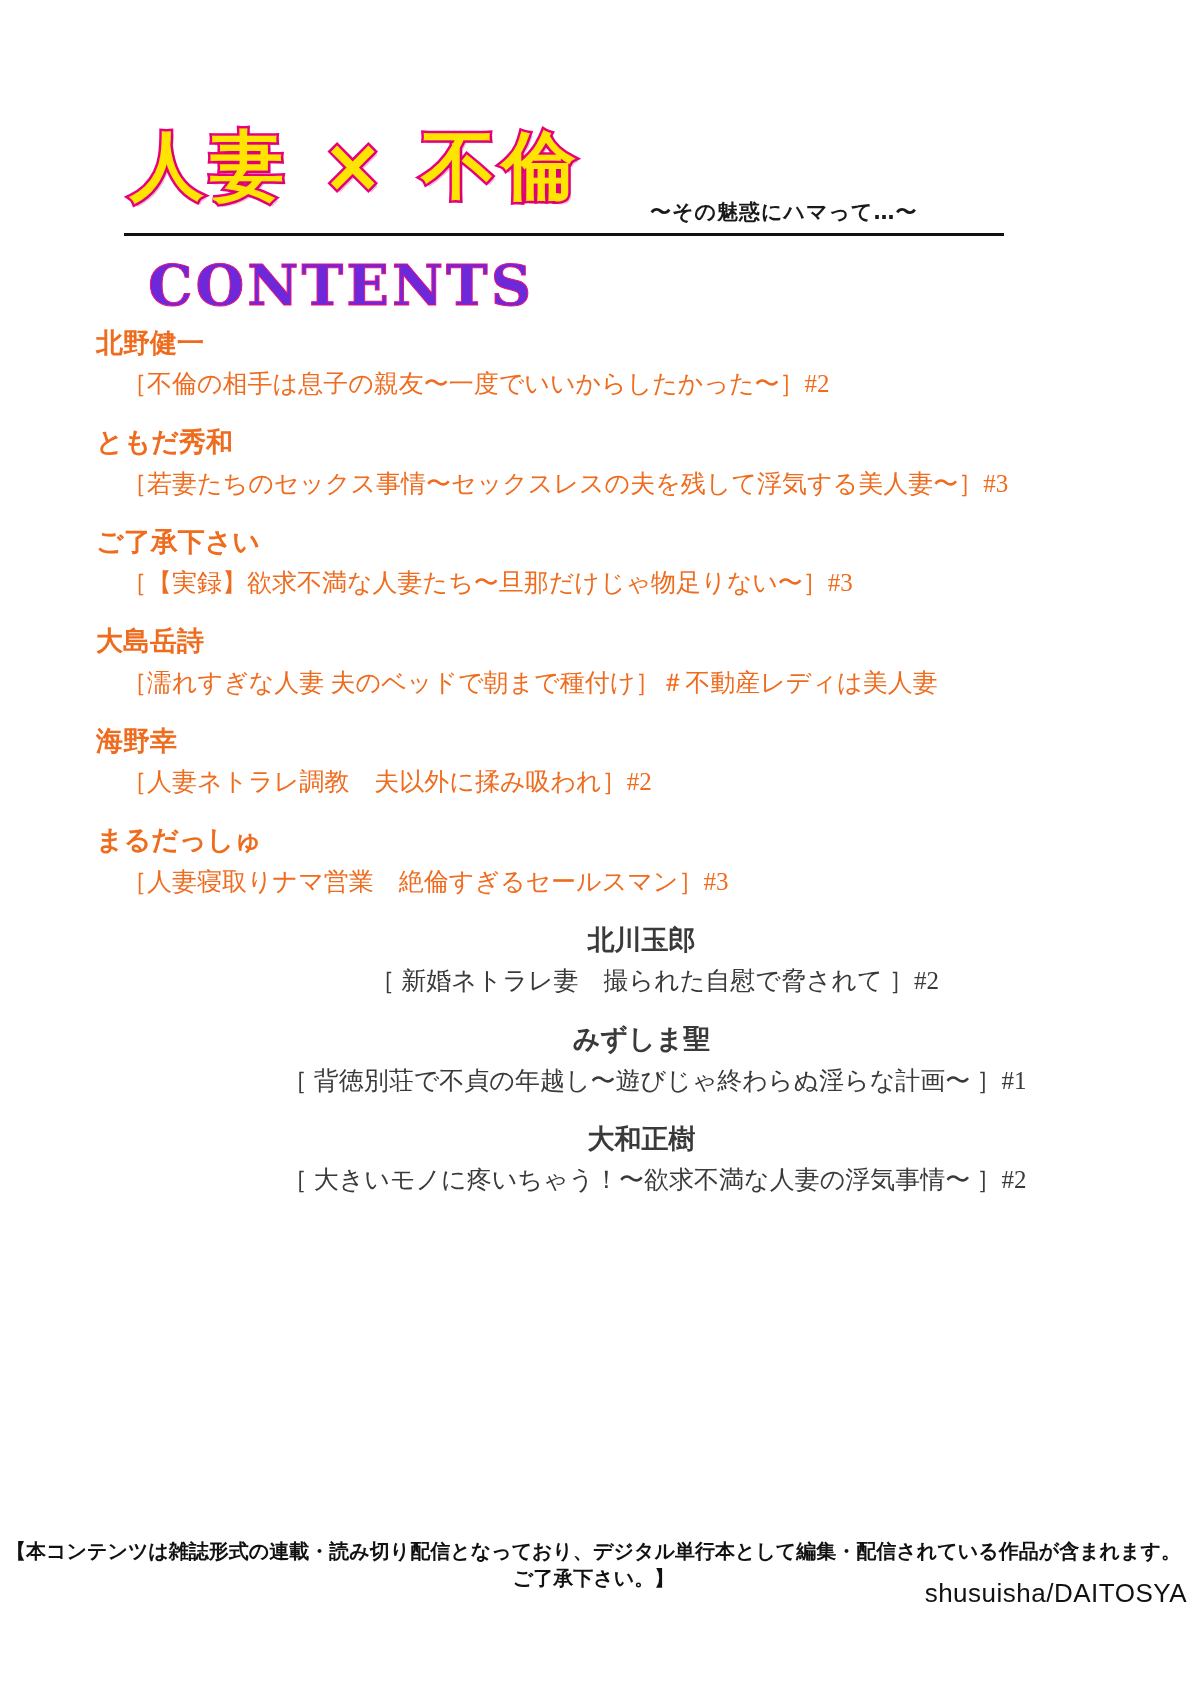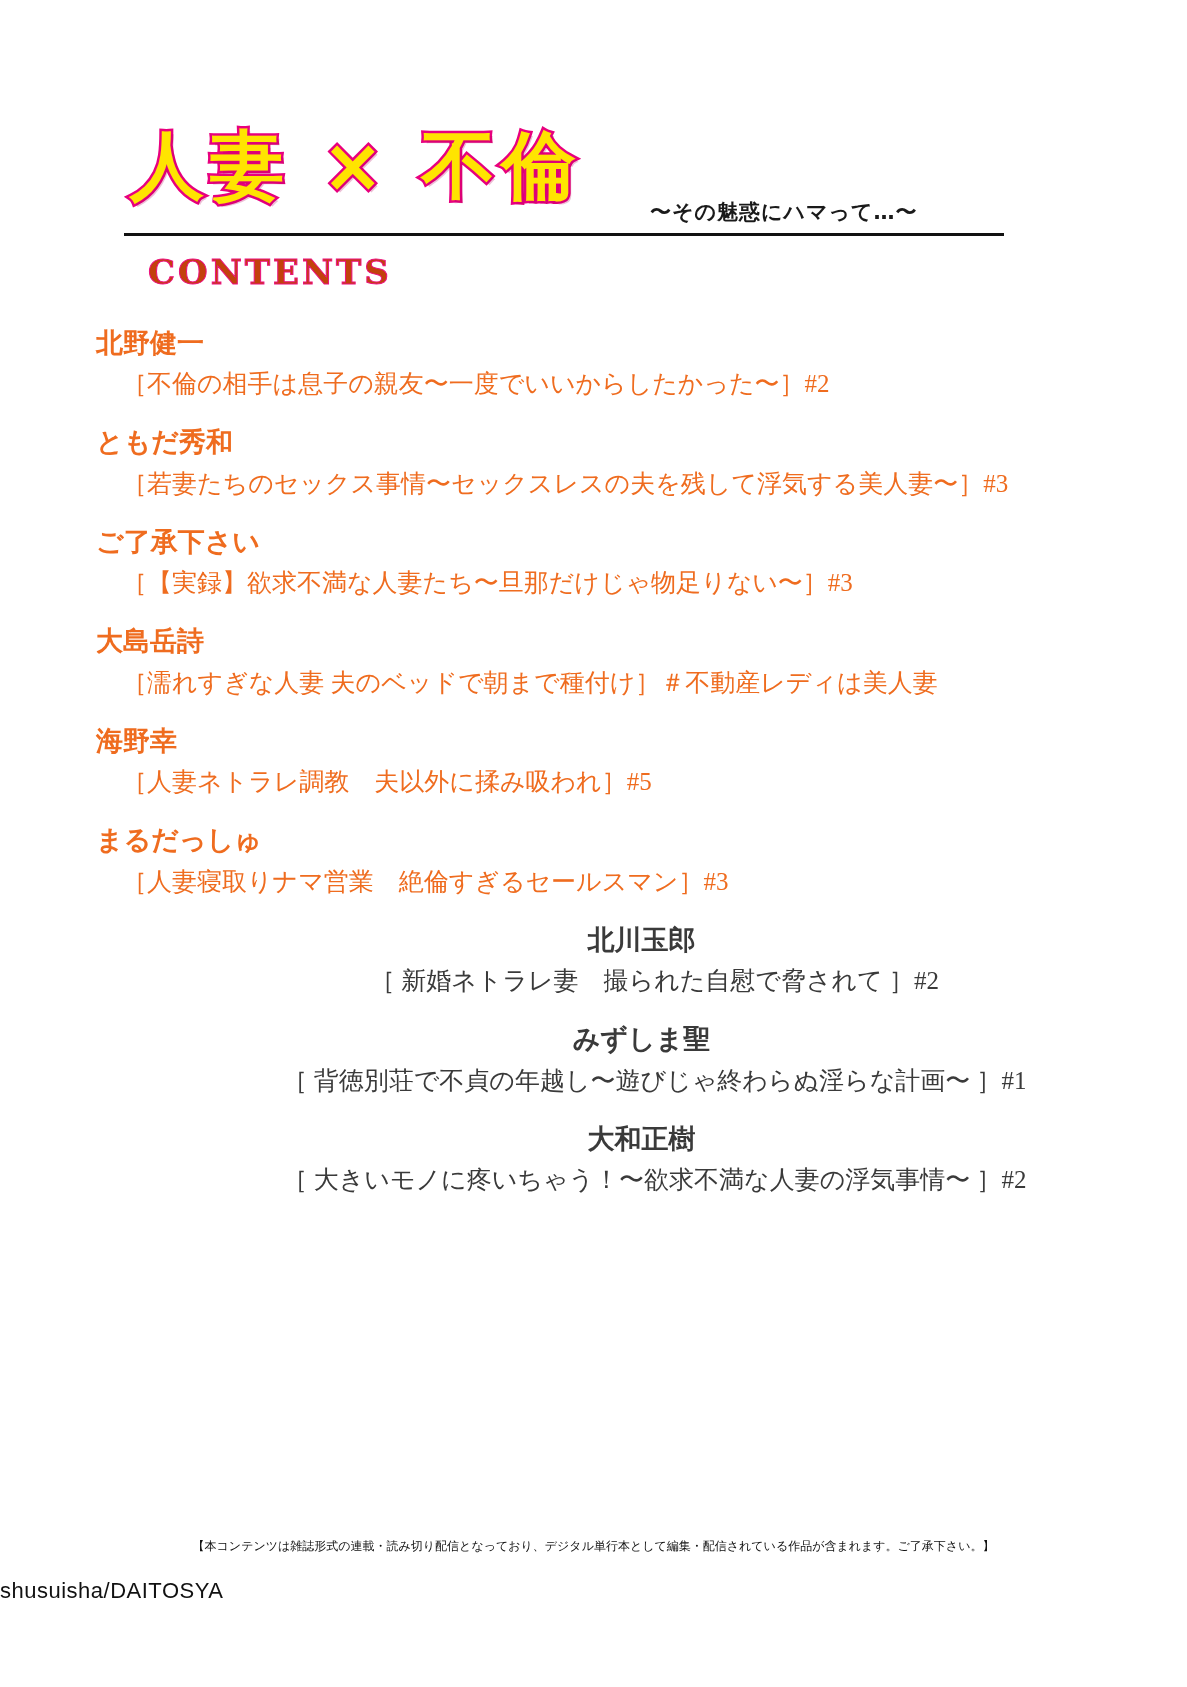--- a/index.html
+++ b/index.html
@@ -66,24 +66,24 @@
     width: 880px;
     height: 3px;
     background: #111111;
   }
 
   .contents-label {
     position: absolute;
     left: 148px;
     top: 252px;
     font-family: "DejaVu Serif", serif;
-    font-size: 34px;
+    font-size: 56px;
     font-weight: bold;
     letter-spacing: 3px;
-    color: #c2410c;
+    color: #6d28d9;
     -webkit-text-stroke: 1px #ec0f7f;
     white-space: nowrap;
   }
 
   
   .toc {
     position: absolute;
     left: 0;
     top: 325px;
     width: 1187px;
@@ -116,33 +116,33 @@
   .c-red { color: #e8401c; }
 
   
   .footer-note {
     position: absolute;
     left: 0;
     top: 1538px;
     width: 1187px;
     text-align: center;
     font-family: "DejaVu Sans", sans-serif;
-    font-size: 12px;
-    font-weight: normal;
+    font-size: 20px;
+    font-weight: bold;
     color: #111111;
     letter-spacing: 0px;
   }
   .footer-imprint {
     position: absolute;
     left: 0;
     top: 1578px;
     width: 1187px;
-    text-align: left;
+    text-align: right;
     font-family: "Liberation Sans", sans-serif;
-    font-size: 22px;
+    font-size: 26px;
     color: #111111;
     letter-spacing: 0.5px;
   }
 </style>
 </head>
 <body>
 
 <div class="page">
 
   <div class="header">
@@ -170,21 +170,21 @@
       <div class="work c-orange">［【実録】欲求不満な人妻たち〜旦那だけじゃ物足りない〜］#3</div>
     </div>
 
     <div class="entry">
       <div class="author c-orange">大島岳詩</div>
       <div class="work c-orange">［濡れすぎな人妻 夫のベッドで朝まで種付け］＃不動産レディは美人妻</div>
     </div>
 
     <div class="entry">
       <div class="author c-orange">海野幸</div>
-      <div class="work c-orange">［人妻ネトラレ調教　夫以外に揉み吸われ］#5</div>
+      <div class="work c-orange">［人妻ネトラレ調教　夫以外に揉み吸われ］#2</div>
     </div>
 
     <div class="entry">
       <div class="author c-orange">まるだっしゅ</div>
       <div class="work c-orange">［人妻寝取りナマ営業　絶倫すぎるセールスマン］#3</div>
     </div>
 
 
     <div class="entry">
       <div class="author c-dark">北川玉郎</div>

